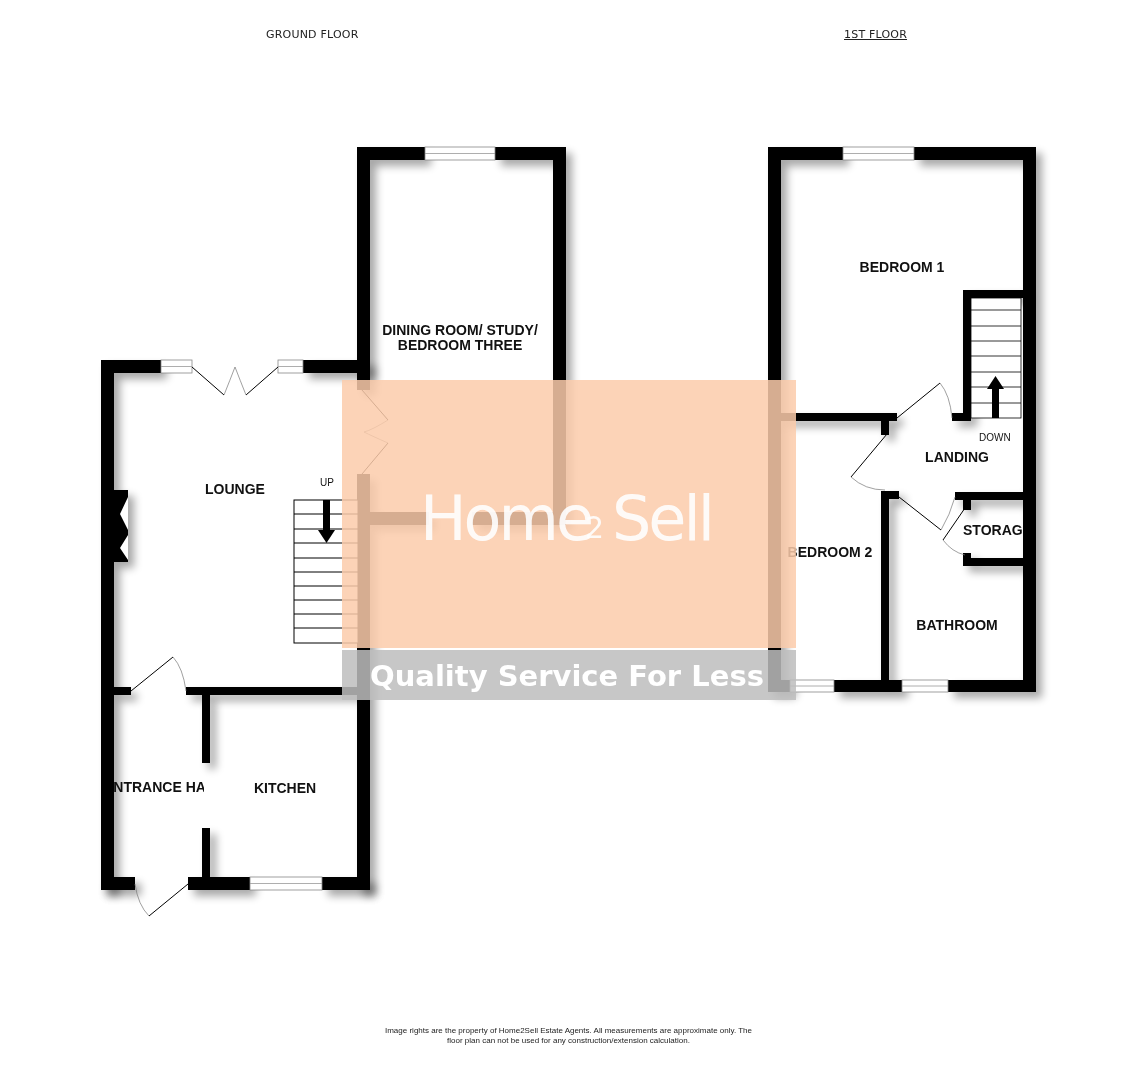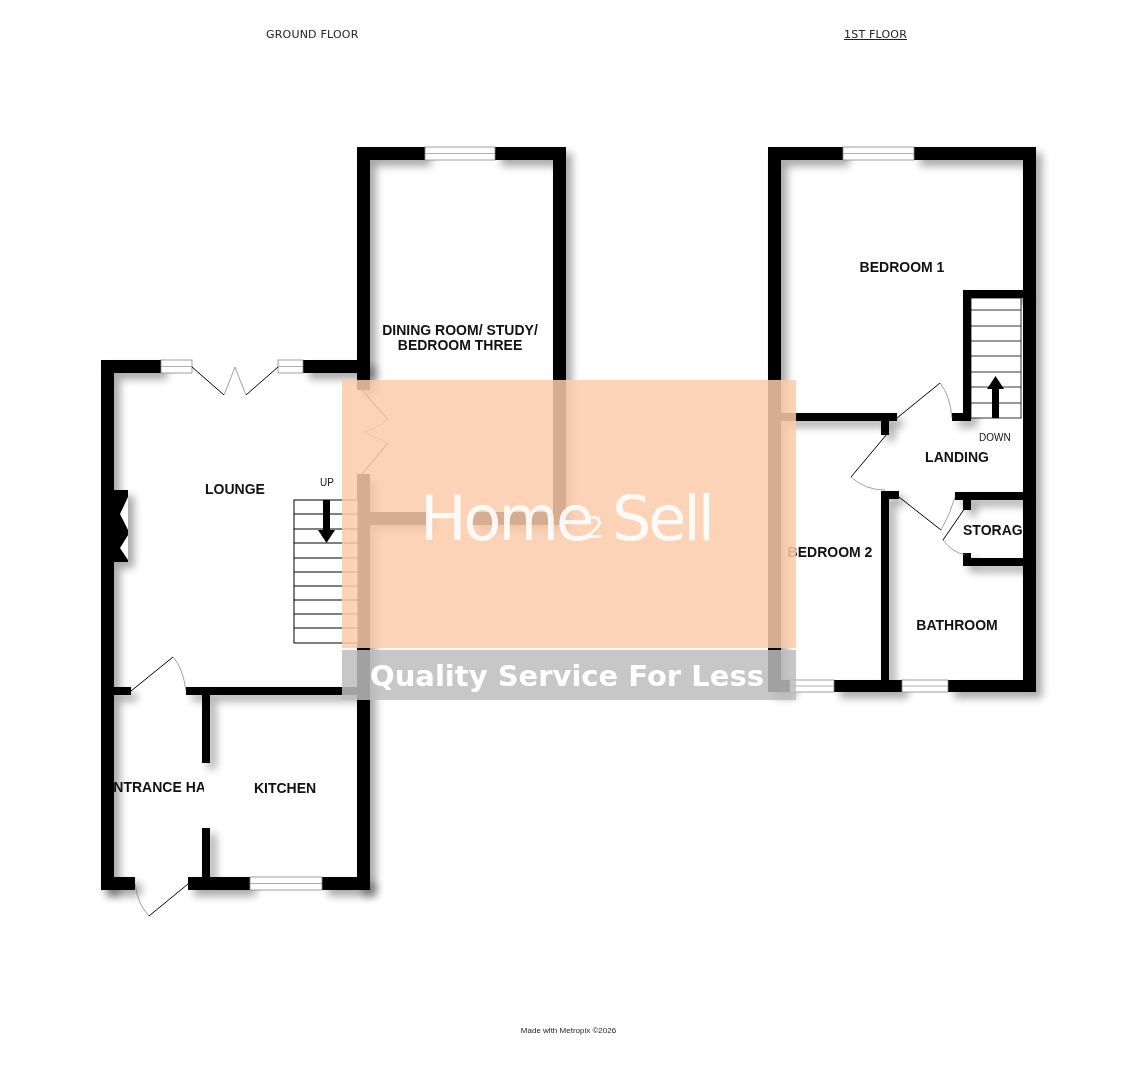--- a/index.html
+++ b/index.html
@@ -210,14 +210,15 @@
     <rect x="342" y="380" width="454" height="268" fill="#fbcbaa" opacity="0.85"></rect>
     <rect x="342" y="650" width="454" height="50" fill="#bdbdbd" opacity="0.85"></rect>
     <text x="420" y="540" font-family="'DejaVu Sans',sans-serif" font-size="62" fill="#ffffff" opacity="0.9" letter-spacing="-3">Home</text>
     <text x="585" y="538" font-family="'DejaVu Sans',sans-serif" font-size="30" fill="#ffffff" opacity="0.9">2</text>
     <text x="612" y="540" font-family="'DejaVu Sans',sans-serif" font-size="62" fill="#ffffff" opacity="0.9" letter-spacing="-3">Sell</text>
     <text x="567" y="686" text-anchor="middle" font-family="'DejaVu Sans',sans-serif" font-weight="bold" font-size="29" fill="#ffffff">Quality Service For Less</text>
   </g>
 </svg>
 
 <div class="footer">
-  <div>Made with Metropix ©2026</div>
+  <div>Image rights are the property of Home2Sell Estate Agents. All measurements are approximate only. The</div>
+  <div>floor plan can not be used for any construction/extension calculation.</div>
 </div>
 
 </body></html>

